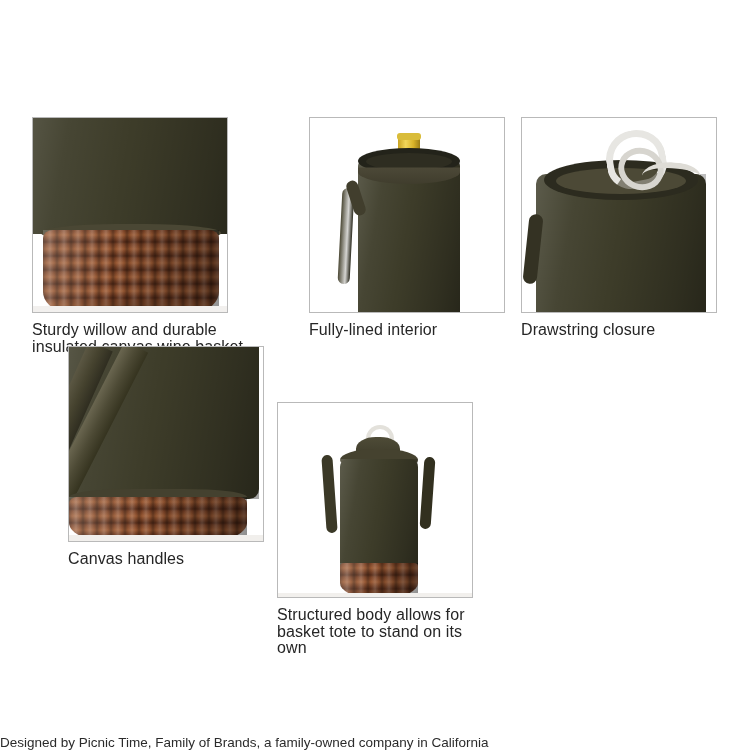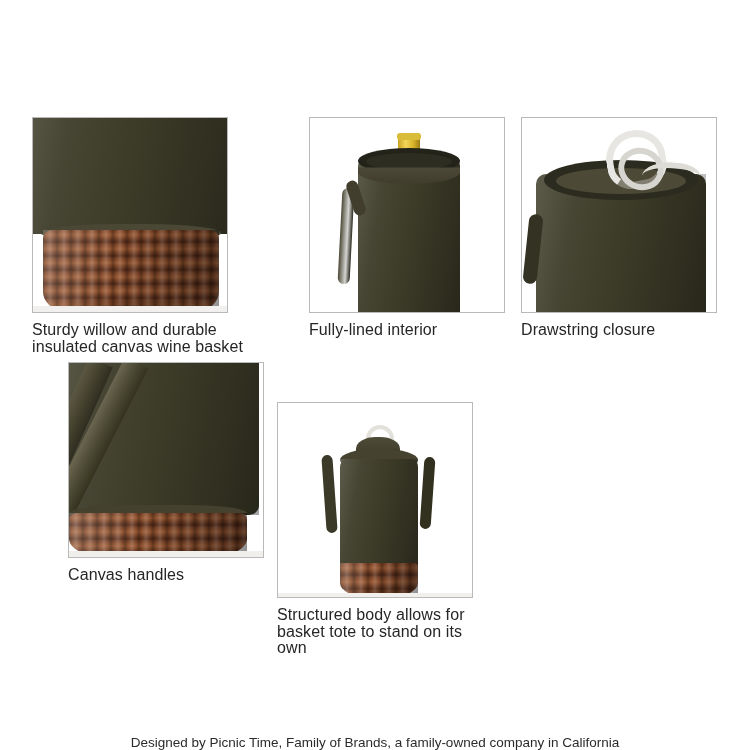--- a/index.html
+++ b/index.html
@@ -45,21 +45,21 @@
     color: #262626;
     font-family: "Liberation Sans", sans-serif;
     letter-spacing: 0.1px;
     width: 215px;
   }
   .footer {
     position: absolute;
     left: 0;
     top: 735px;
     width: 750px;
-    text-align: center;
+    text-align: left;
     font-size: 13.5px;
     color: #2b2b2b;
     font-family: "Liberation Sans", sans-serif;
     white-space: nowrap;
     overflow: hidden;
   }
 
   
   .canvas-body {
     position: absolute;
@@ -356,21 +356,21 @@
         <div class="c3-mouth"></div>
         <div class="c3-mouth-in"></div>
         <div class="c3-cord"></div>
         <div class="c3-cord2"></div>
         <div class="c3-cord-tail"></div>
         <div class="c3-handle"></div>
       </div>
       <div class="caption">Drawstring closure</div>
     </div>
 
-    <div class="cell" style="left:32px; top:362px;padding-left:36px;">
+    <div class="cell" style="left:32px; top:346px;padding-left:36px;">
       <div class="photo">
         <div class="canvas-body c4-body">
           <div class="canvas-grad"></div>
         </div>
         <div class="c4-strapA"></div>
         <div class="c4-strapB"></div>
         <div class="c4-rim"></div>
         <div class="wicker c4-wicker">
           <div class="wicker-shade"></div>
         </div>

